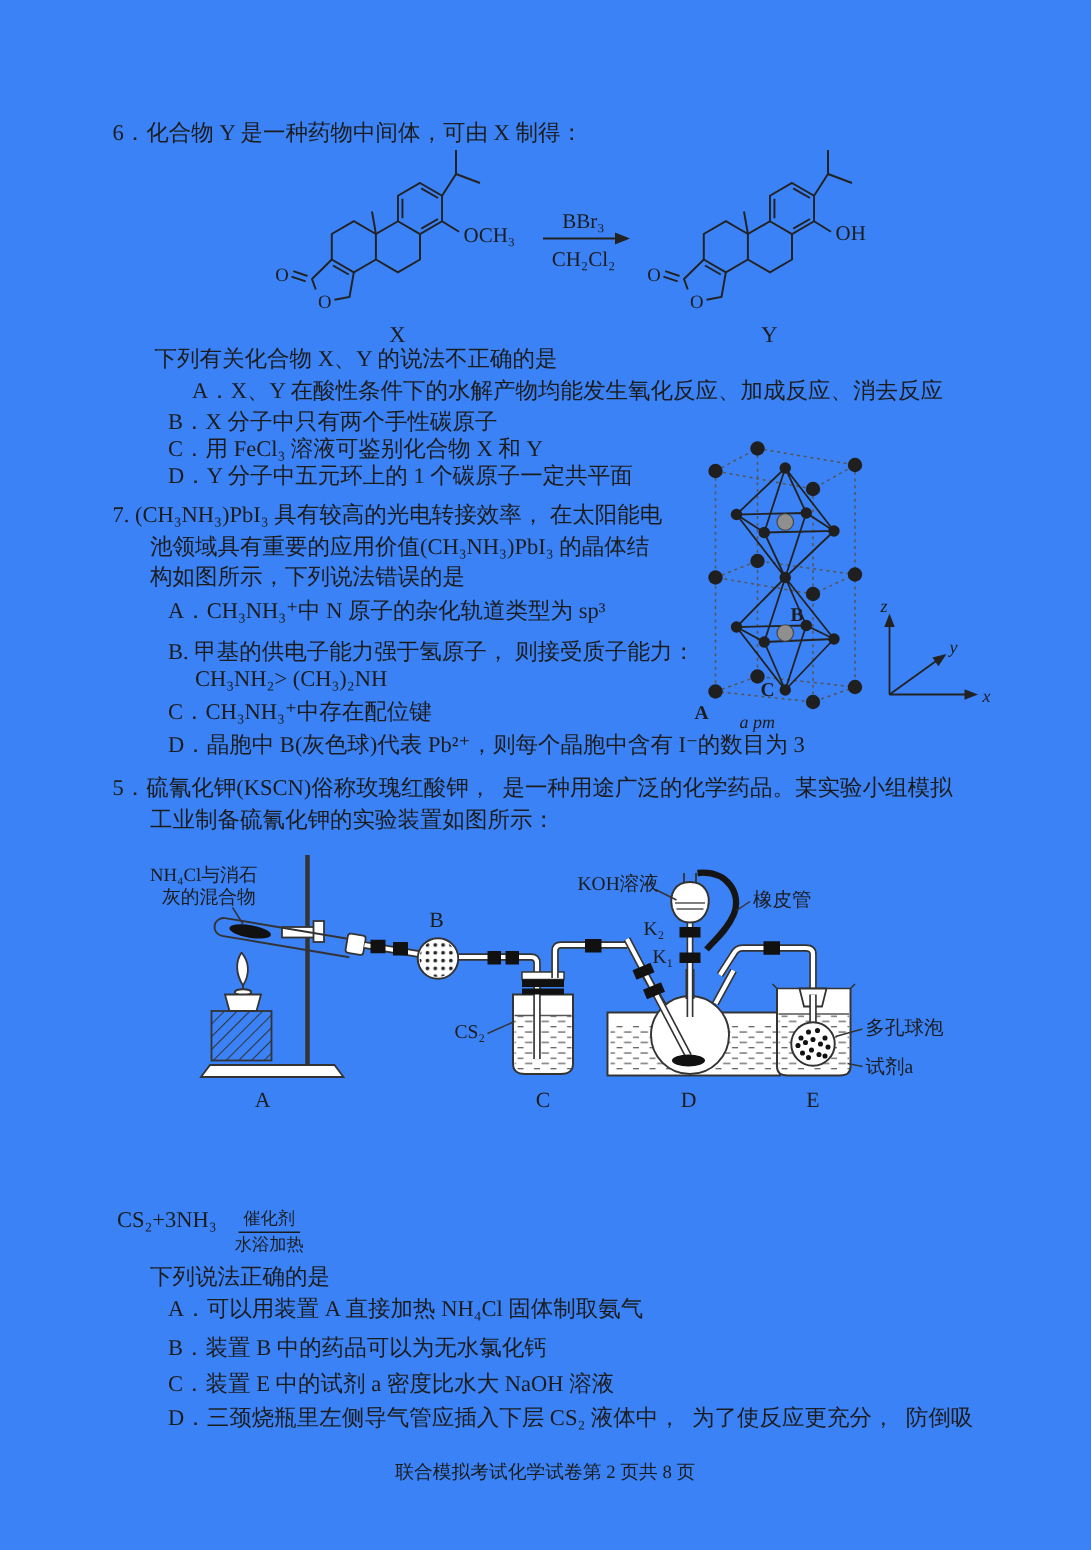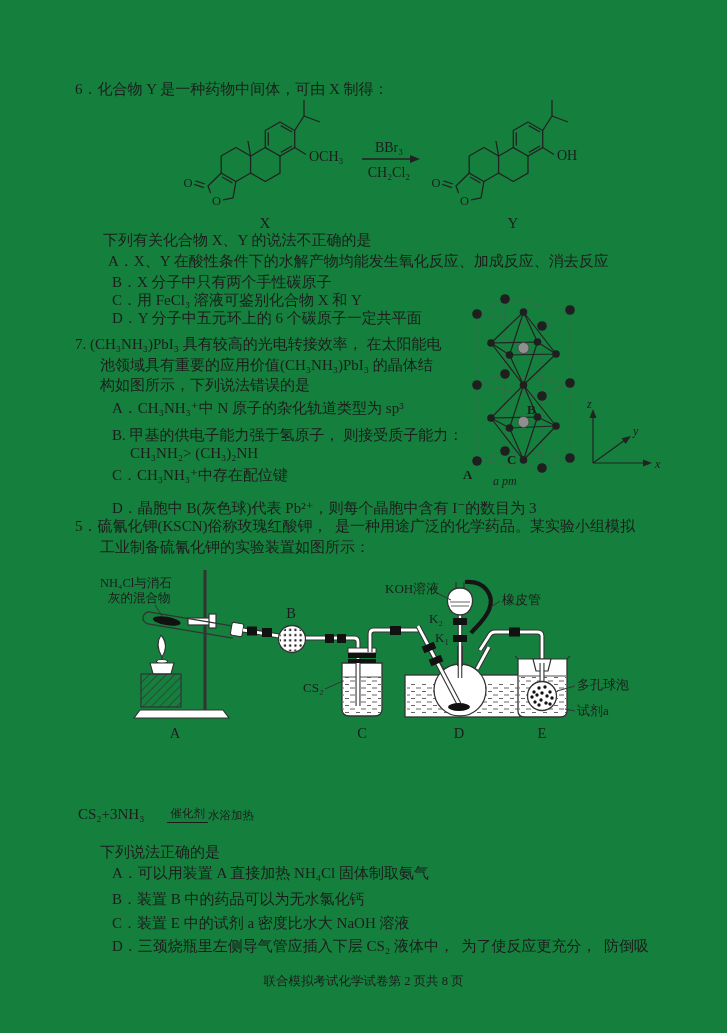--- a/index.html
+++ b/index.html
@@ -1,33 +1,33 @@
 <!DOCTYPE html>
 <html><head>
 <meta charset="utf-8">
 <style>
   html,body{margin:0;padding:0;background:#e8e8e8;}
   .page{
-    position:relative;width:727px;height:1033px;background:#15803d;
+    position:relative;width:727px;height:1033px;background:#3b82f6;
     font-family:"Liberation Serif","DejaVu Serif",serif;color:#1c1c1c;
     overflow:hidden;margin:0 auto;
   }
   .ln{position:absolute;font-size:15px;line-height:1.25;white-space:pre;}
   .small{font-size:12.5px;}
   .fig{position:absolute;}
   svg text{fill:#1c1c1c;stroke:none;font-family:"Liberation Serif","DejaVu Serif",serif;}
   .atom{font-size:12.5px;}
   .chem{font-size:14px;}
   .struct-label{font-size:15px;}
   .ap-label{font-size:13px;}
   .ap-big{font-size:14.5px;}
   .cr-label{font-size:13px;font-weight:bold;}
   .cr-axis{font-size:12px;font-style:italic;}
-  .eq{position:absolute;display:flex;align-items:center;gap:23px;font-size:15px;}
-  .cond{display:inline-flex;flex-direction:row;align-items:center;font-size:11.5px;line-height:1.25;}
+  .eq{position:absolute;display:flex;align-items:flex-start;gap:12px;font-size:15px;}
+  .cond{display:inline-flex;flex-direction:column;align-items:center;font-size:11.5px;line-height:1.25;}
   .cond .top{border-bottom:1.2px solid #1c1c1c;padding:0 3px 1px 3px;}
   .cond .bot{padding-top:1px;}
   .footer{position:absolute;width:100%;text-align:center;font-size:12.5px;margin-top:17px;}
 </style>
 </head>
 <body>
 
 <div class="page">
 
   <div class="ln" style="left:75px;top:80px">6．化合物 Y 是一种药物中间体，可由 X 制得：</div>
@@ -58,33 +58,33 @@
       <line x1="192" y1="64" x2="244" y2="64" stroke="#222" stroke-width="1.4"></line>
       <polygon points="250,64 240,60 240,68" fill="#222"></polygon>
       <text class="chem" x="219" y="57" text-anchor="middle">BBr₃</text>
       <text class="chem" x="219" y="82" text-anchor="middle">CH₂Cl₂</text>
     </g>
     <text class="struct-label" x="95" y="133" text-anchor="middle">X</text>
     <text class="struct-label" x="343" y="133" text-anchor="middle">Y</text>
   </svg>
 
   <div class="ln" style="left:103px;top:231px">下列有关化合物 X、Y 的说法不正确的是</div>
-  <div class="ln" style="left:108px;top:252px">A．X、Y 在酸性条件下的水解产物均能发生氧化反应、加成反应、消去反应</div>
+  <div class="ln" style="left:128px;top:252px">A．X、Y 在酸性条件下的水解产物均能发生氧化反应、加成反应、消去反应</div>
   <div class="ln" style="left:112px;top:273px">B．X 分子中只有两个手性碳原子</div>
   <div class="ln" style="left:112px;top:291px">C．用 FeCl₃ 溶液可鉴别化合物 X 和 Y</div>
-  <div class="ln" style="left:112px;top:309px">D．Y 分子中五元环上的 6 个碳原子一定共平面</div>
+  <div class="ln" style="left:112px;top:309px">D．Y 分子中五元环上的 1 个碳原子一定共平面</div>
 
   <div class="ln" style="left:75px;top:335px">7. (CH₃NH₃)PbI₃ 具有较高的光电转接效率， 在太阳能电</div>
   <div class="ln" style="left:100px;top:356px">池领域具有重要的应用价值(CH₃NH₃)PbI₃ 的晶体结</div>
   <div class="ln" style="left:100px;top:376px">构如图所示，下列说法错误的是</div>
   <div class="ln" style="left:112px;top:399px">A．CH₃NH₃⁺中 N 原子的杂化轨道类型为 sp³</div>
   <div class="ln" style="left:112px;top:426px">B. 甲基的供电子能力强于氢原子， 则接受质子能力：</div>
   <div class="ln" style="left:130px;top:444px">CH₃NH₂&gt; (CH₃)₂NH</div>
   <div class="ln" style="left:112px;top:466px">C．CH₃NH₃⁺中存在配位键</div>
-  <div class="ln" style="left:112px;top:499px">D．晶胞中 B(灰色球)代表 Pb²⁺，则每个晶胞中含有 I⁻的数目为 3</div>
+  <div class="ln" style="left:112px;top:488px">D．晶胞中 B(灰色球)代表 Pb²⁺，则每个晶胞中含有 I⁻的数目为 3</div>
 
   <svg class="fig" style="left:455px;top:292px" width="215" height="212" viewBox="0 0 215 212">
 
     <g stroke="#555" stroke-width="1" stroke-dasharray="2,2.5" fill="none">
       <path d="M22,22 V169 M50,7 V159 M115,18 V166 M87,34 V176"></path>
       <path d="M22,22 L50,7 L115,18 L87,34 Z"></path>
       <path d="M22,93 L50,82 L115,91 L87,104 Z"></path>
       <path d="M22,169 L50,159 L115,166 L87,176 Z"></path>
     </g>
 

